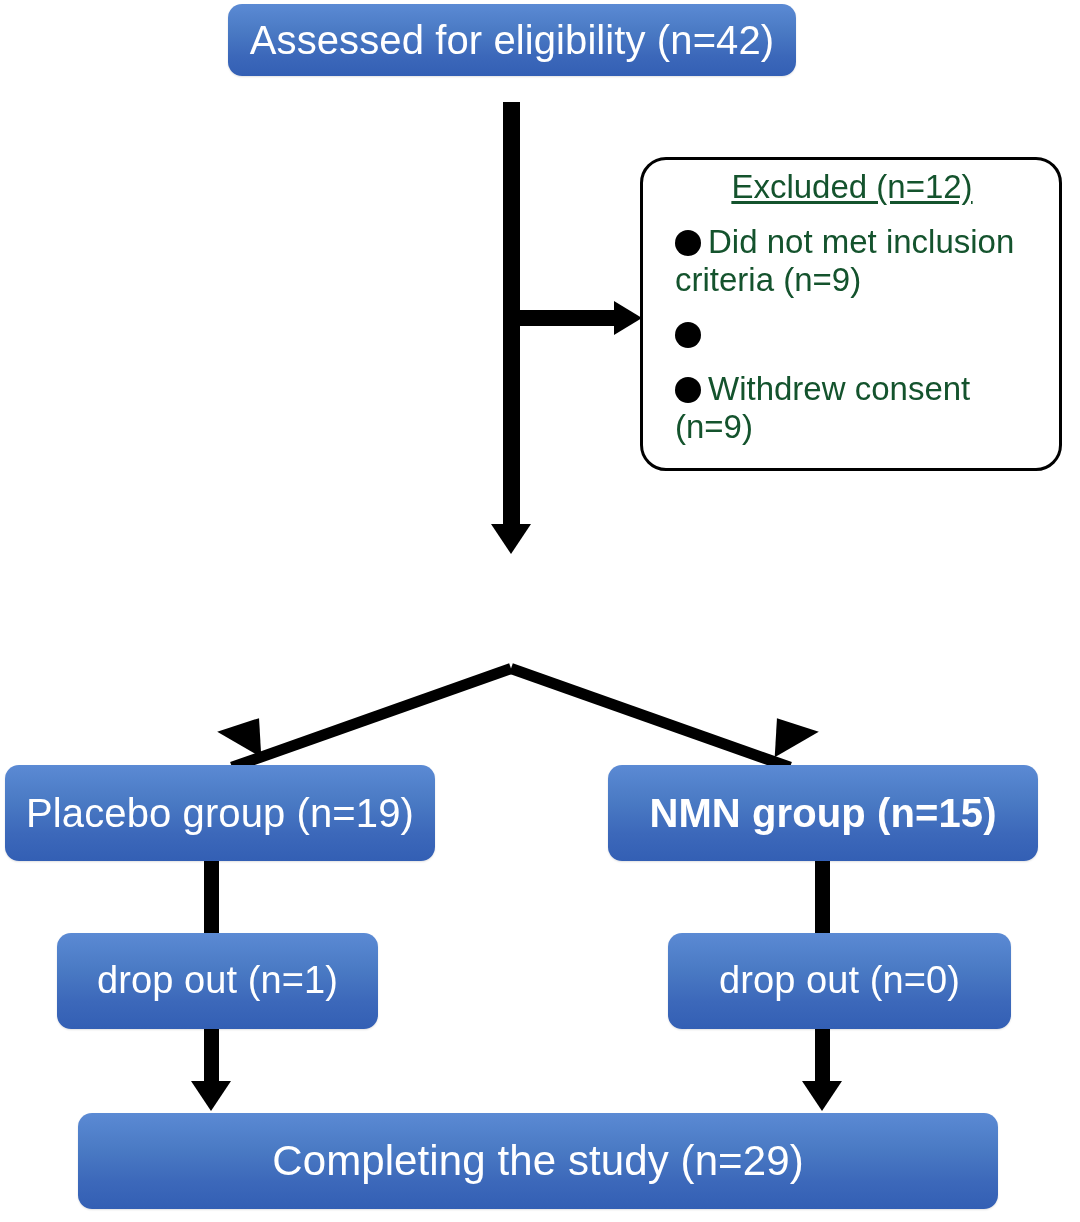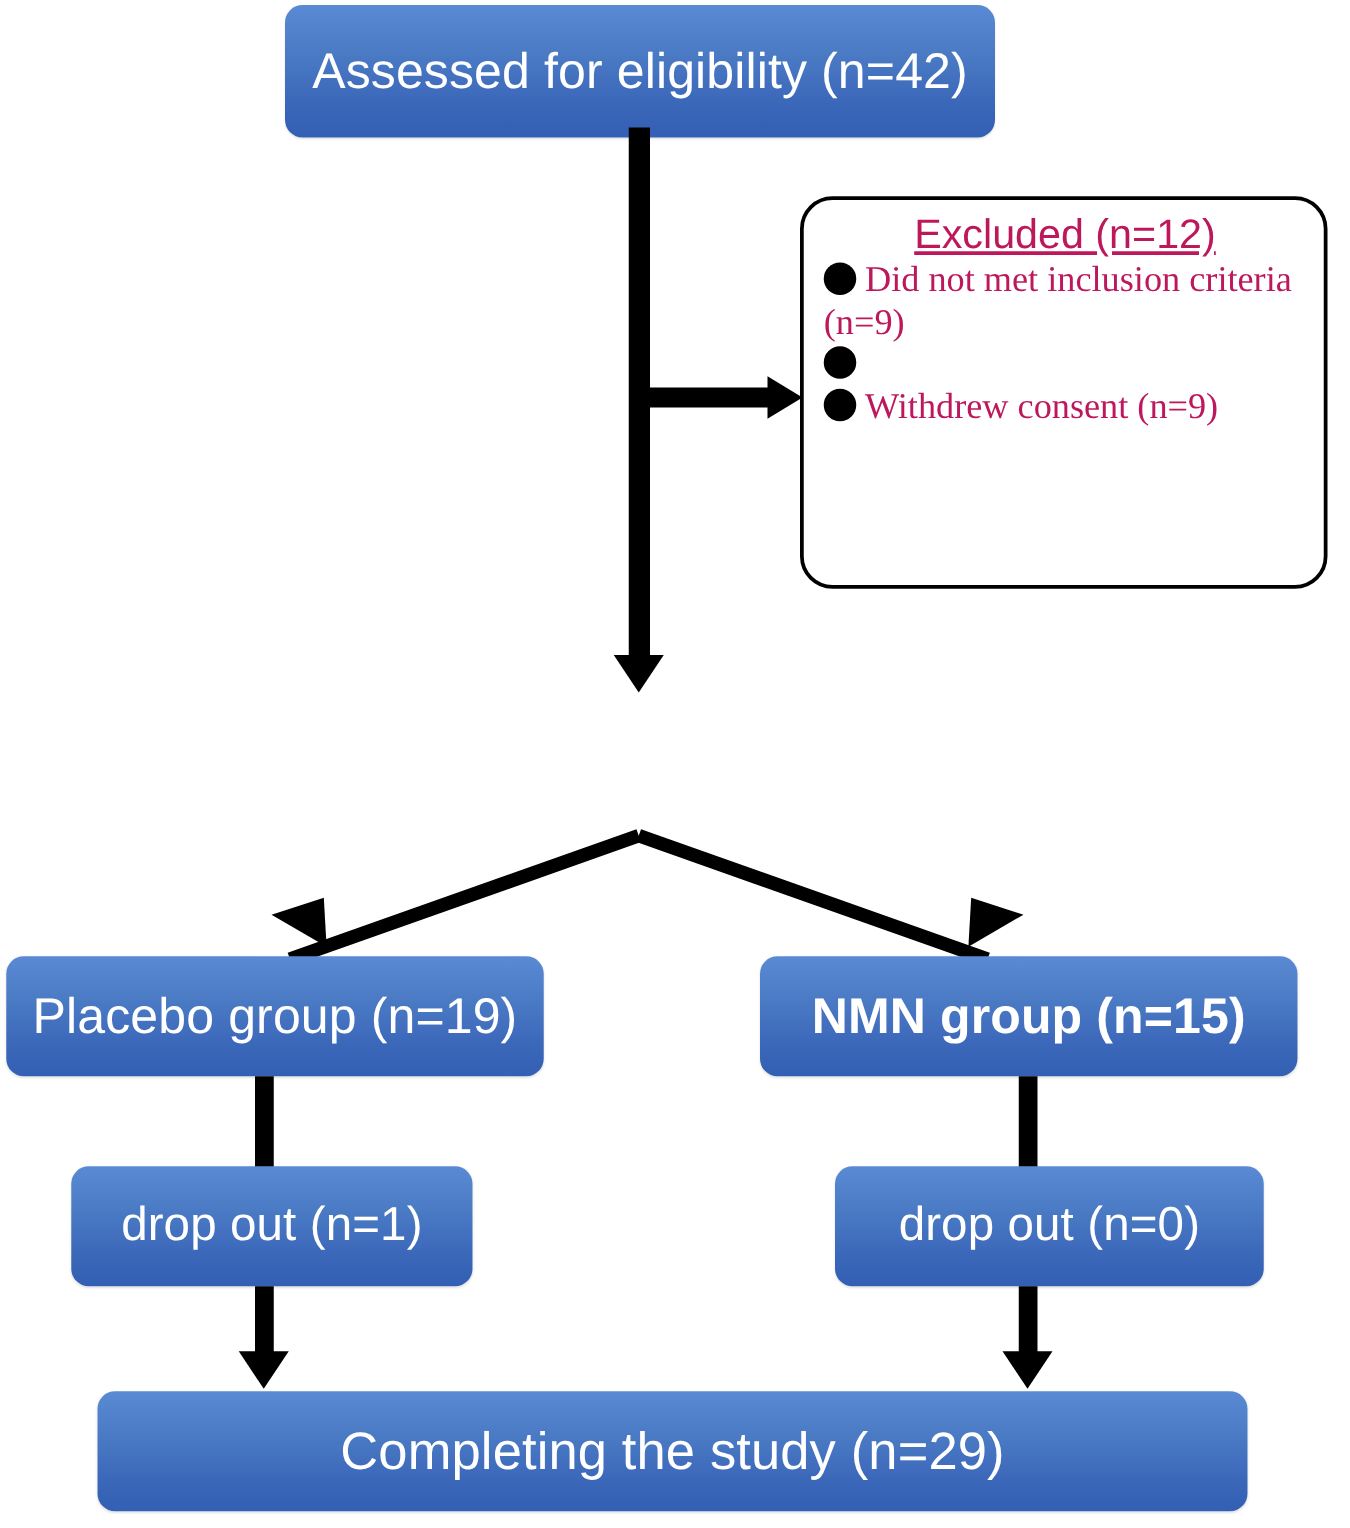--- a/index.html
+++ b/index.html
@@ -37,43 +37,42 @@
     letter-spacing: 0.1px;
   }
 
   
   .callout {
     position: absolute;
     box-sizing: border-box;
     background: #ffffff;
     border: 3px solid #000000;
     border-radius: 26px;
-    color: #be185d;
+    color: #14532d;
     padding: 8px 14px 8px 16px;
   }
   .callout-title {
     text-align: center;
     text-decoration: underline;
     text-underline-offset: 3px;
     font-size: 33px;
     line-height: 1.18;
     margin-bottom: 1px;
   }
   .callout-list {
     margin: 0;
     padding: 0;
     list-style: none;
   }
   .callout-list li {
-    font-size: 29px;
+    font-size: 33px;
     line-height: 1.16;
-    margin: 0;
+    margin: 16px;
     padding: 0;
     text-indent: 0;
-    font-family: Liberation Serif, serif;
   }
   .bullet-dot {
     display: inline-block;
     width: 26px;
     height: 26px;
     border-radius: 50%;
     background: #000000;
     vertical-align: -3px;
     margin-right: 7px;
   }
@@ -113,21 +112,21 @@
     position: absolute;
     width: 0;
     height: 0;
   }
 </style>
 </head>
 <body>
 
 <div id="canvas">
 
-  <div class="node" style="left:228px; top:4px; width:568px; height:106px; font-size:40px;">
+  <div class="node" style="left:228px; top:4px; width:568px; height:72px; font-size:40px;">
     <span>Assessed for eligibility (n=42)</span>
   </div>
 
   <div class="vline" style="left:503px; top:102px; width:17px; height:424px;"></div>
   <div class="arrow-down" style="left:491px; top:524px;"></div>
 
   <div class="hline" style="left:510px; top:310px; width:108px; height:16px;"></div>
   <div class="arrow-right" style="left:614px; top:301px;"></div>
 
   <div class="callout" style="left:640px; top:157px; width:422px; height:314px;">

